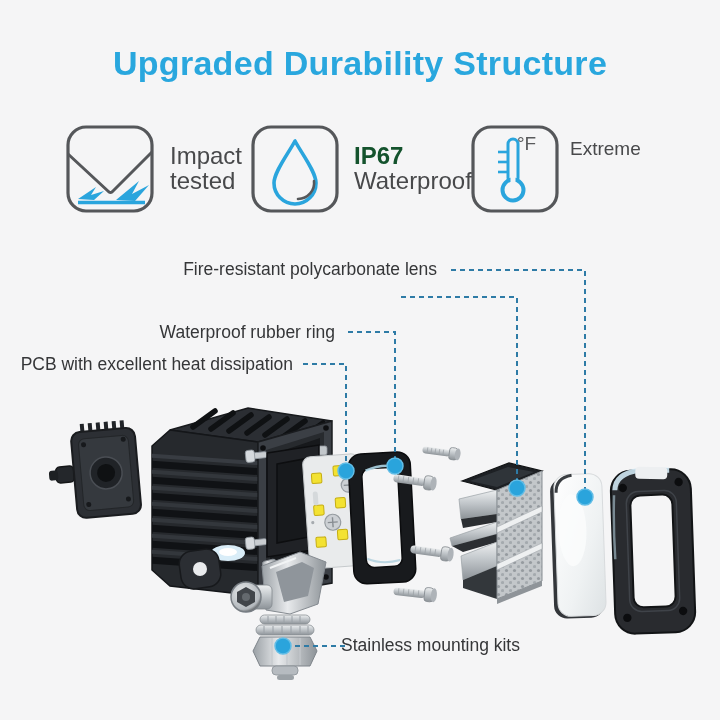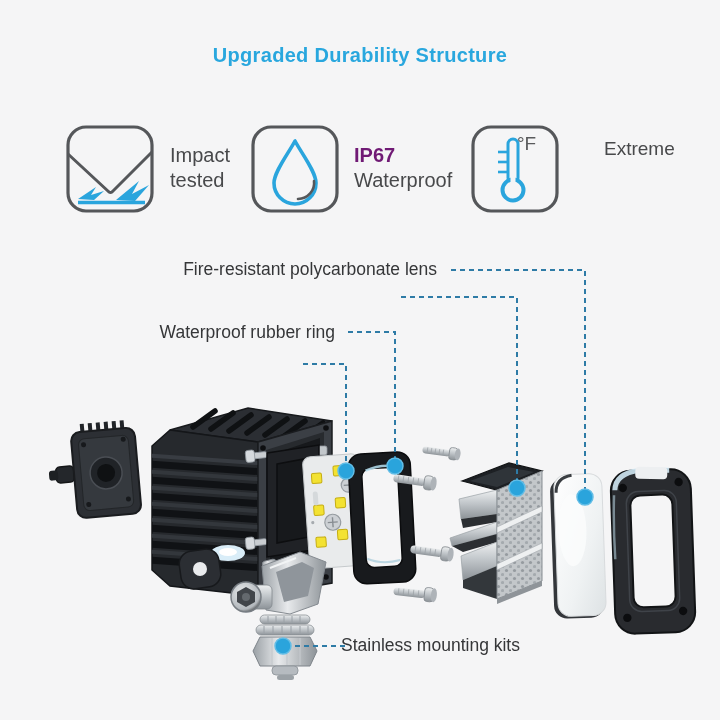--- a/index.html
+++ b/index.html
@@ -4,29 +4,29 @@
 <style>
   html,body{margin:0;padding:0;background:#ffffff;}
   .canvas{
     position:relative;width:720px;height:720px;overflow:hidden;
     background:#f5f5f6;
     font-family:"Liberation Sans", sans-serif;
     -webkit-font-smoothing:antialiased;
   }
   .title{
     position:absolute;left:0;top:44px;width:720px;text-align:center;
-    font-size:20px;font-weight:bold;letter-spacing:.3px;color:#29a7de;
+    font-size:34px;font-weight:bold;letter-spacing:.3px;color:#29a7de;
   }
   .feature-icon{position:absolute;width:90px;height:90px;top:124px;}
   .f-icon-1{left:65px;} .f-icon-2{left:250px;} .f-icon-3{left:470px;}
-  .feature-text{position:absolute;color:#48494b;font-size:20px;line-height:25px;white-space:nowrap;}
+  .feature-text{position:absolute;color:#48494b;font-size:24px;line-height:25px;white-space:nowrap;}
   .f-text-1{left:170px;top:143px;}
   .f-text-2{left:354px;top:143px;}
-  .f-text-3{left:604px;top:137px;font-size:19px;line-height:23px;}
-  .blue-bold{color:#701a75;font-weight:bold;}
+  .f-text-3{left:570px;top:137px;font-size:19px;line-height:23px;}
+  .blue-bold{color:#14532d;font-weight:bold;}
   .unit-f{position:absolute;left:517px;top:133px;font-size:19px;color:#595a5c;}
   .callout{
     position:absolute;white-space:nowrap;color:#353638;font-size:17.5px;line-height:21px;
   }
   .co-right{text-align:center;}
   .co-lens{right:283px;top:259px;}
   .co-reflector{right:332px;top:287px;}
   .co-ring{right:385px;top:322px;}
   .co-pcb{right:427px;top:354px;}
   .co-mount{left:341px;top:635px;}
@@ -352,15 +352,16 @@
       <circle cx="585" cy="497" r="8"></circle>
       <circle cx="517" cy="488" r="8"></circle>
       <circle cx="395" cy="466" r="8"></circle>
       <circle cx="346" cy="471" r="8"></circle>
       <circle cx="283" cy="646" r="8"></circle>
     </g>
   </svg>
 
   <div class="callout co-right co-lens">Fire-resistant polycarbonate lens</div>
   <div class="callout co-right co-ring">Waterproof rubber ring</div>
+  <div class="callout co-right co-pcb">PCB with excellent heat dissipation</div>
   <div class="callout co-mount">Stainless mounting kits</div>
 
 </div>
 
 </body></html>

